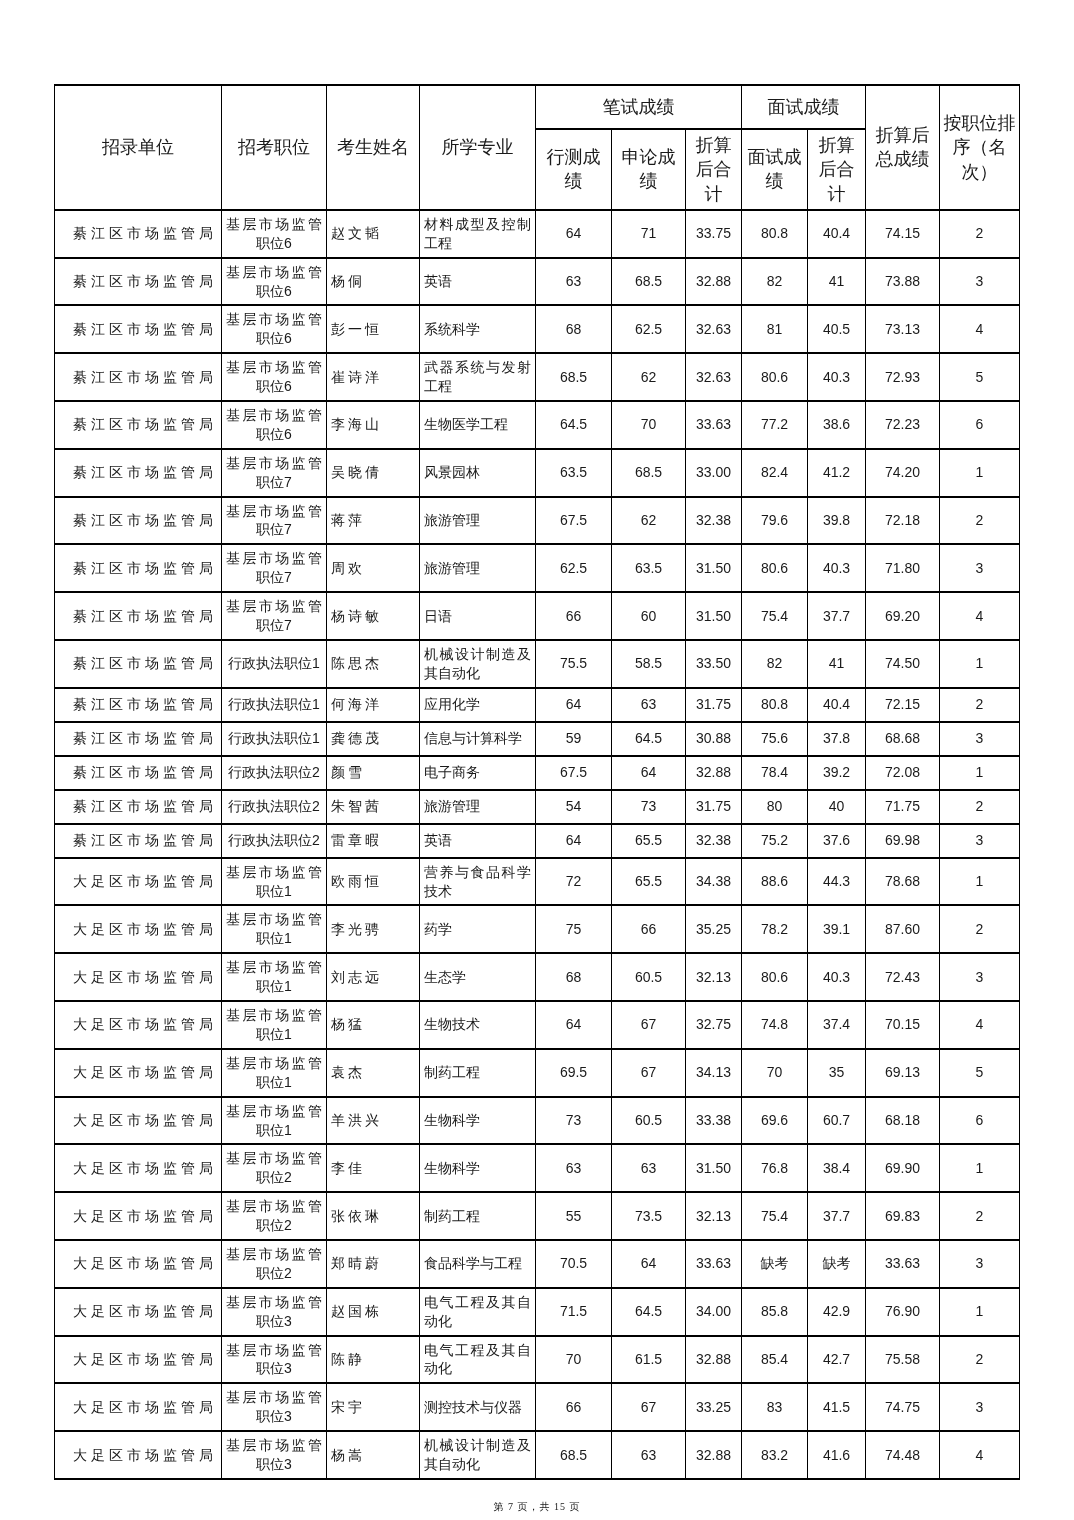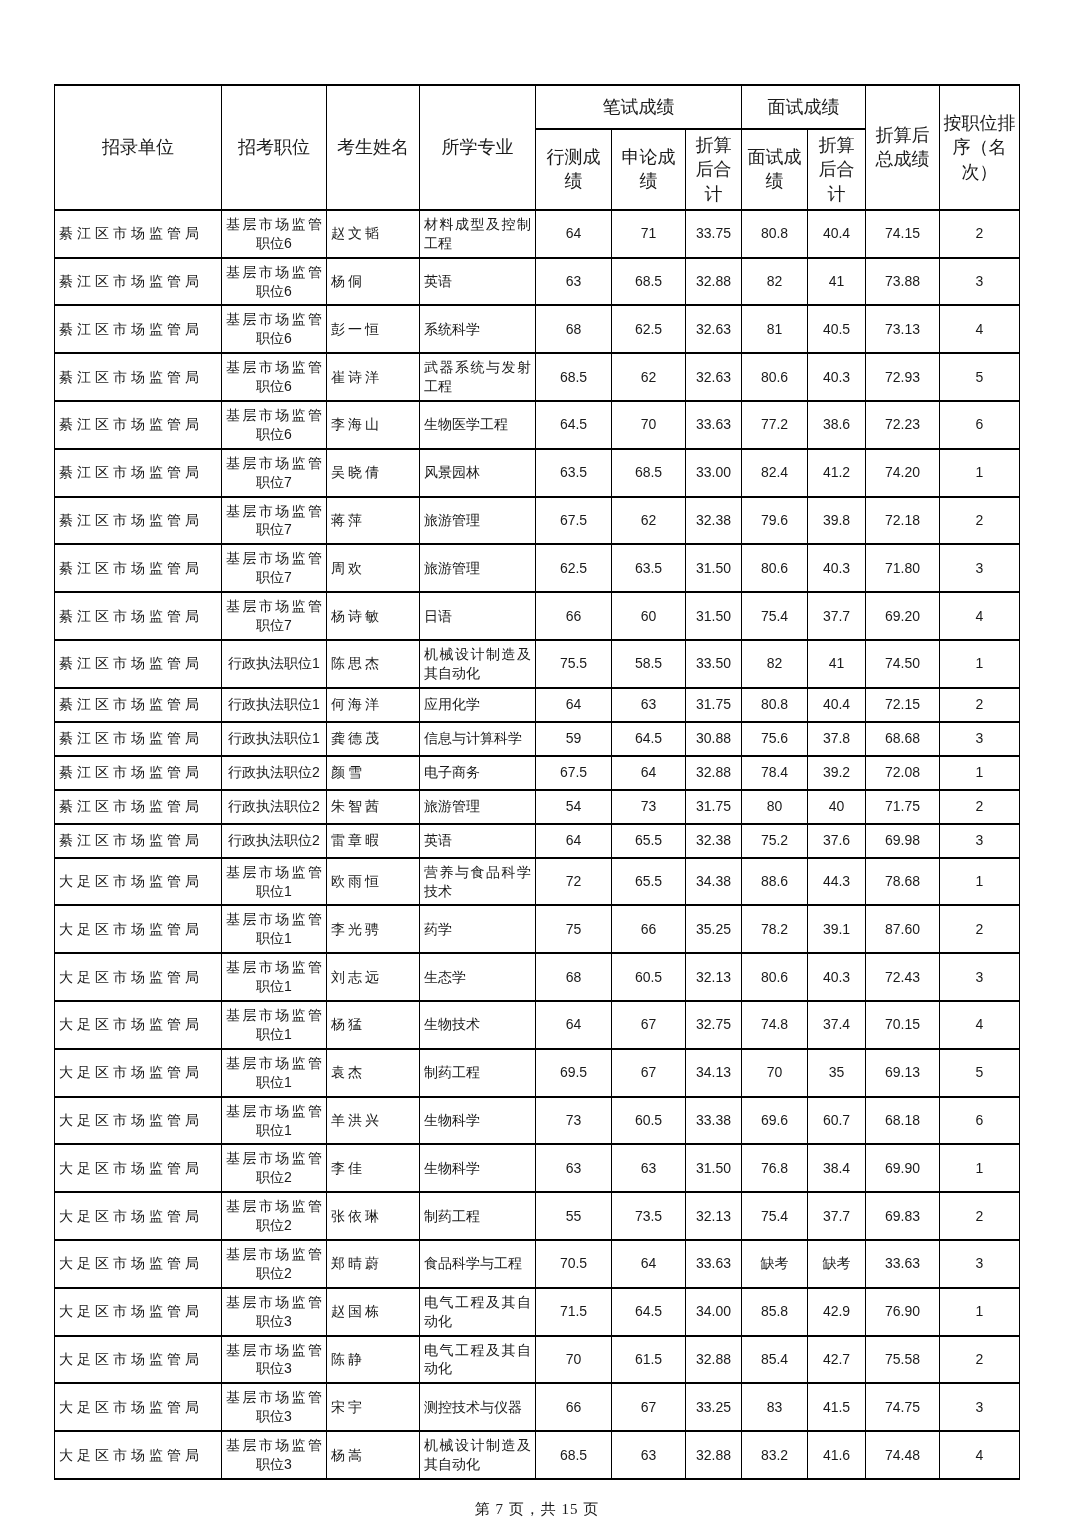--- a/index.html
+++ b/index.html
@@ -41,21 +41,21 @@
   }
   thead tr.h1 th { height: 36px; }
   thead tr.h2 th { height: 44px; }
   table.results td {
     font-size: 14px;
     line-height: 1.35;
     padding: 4px;
     height: 24px;
   }
   td.c-unit {
-    text-align: left;
+    text-align: right;
     letter-spacing: 4px;
   }
   td.c-position {
     text-align: justify;
     text-align-last: center;
     padding-left: 9px;
     padding-right: 9px;
     margin-top: 36px;
   }
   td.c-name {
@@ -69,21 +69,21 @@
     padding-right: 6px;
   }
   td.c-num {
     text-align: center;
     font-size: 15px;
   }
   .footer {
     margin-top: 20px;
     text-align: center;
     font-family: "Liberation Serif", serif;
-    font-size: 15px;
+    font-size: 10px;
     letter-spacing: 1px;
     color: #1a1a1a;
   }
 </style>
 </head>
 <body>
 
 <div class="page">
 
   <table class="results">

